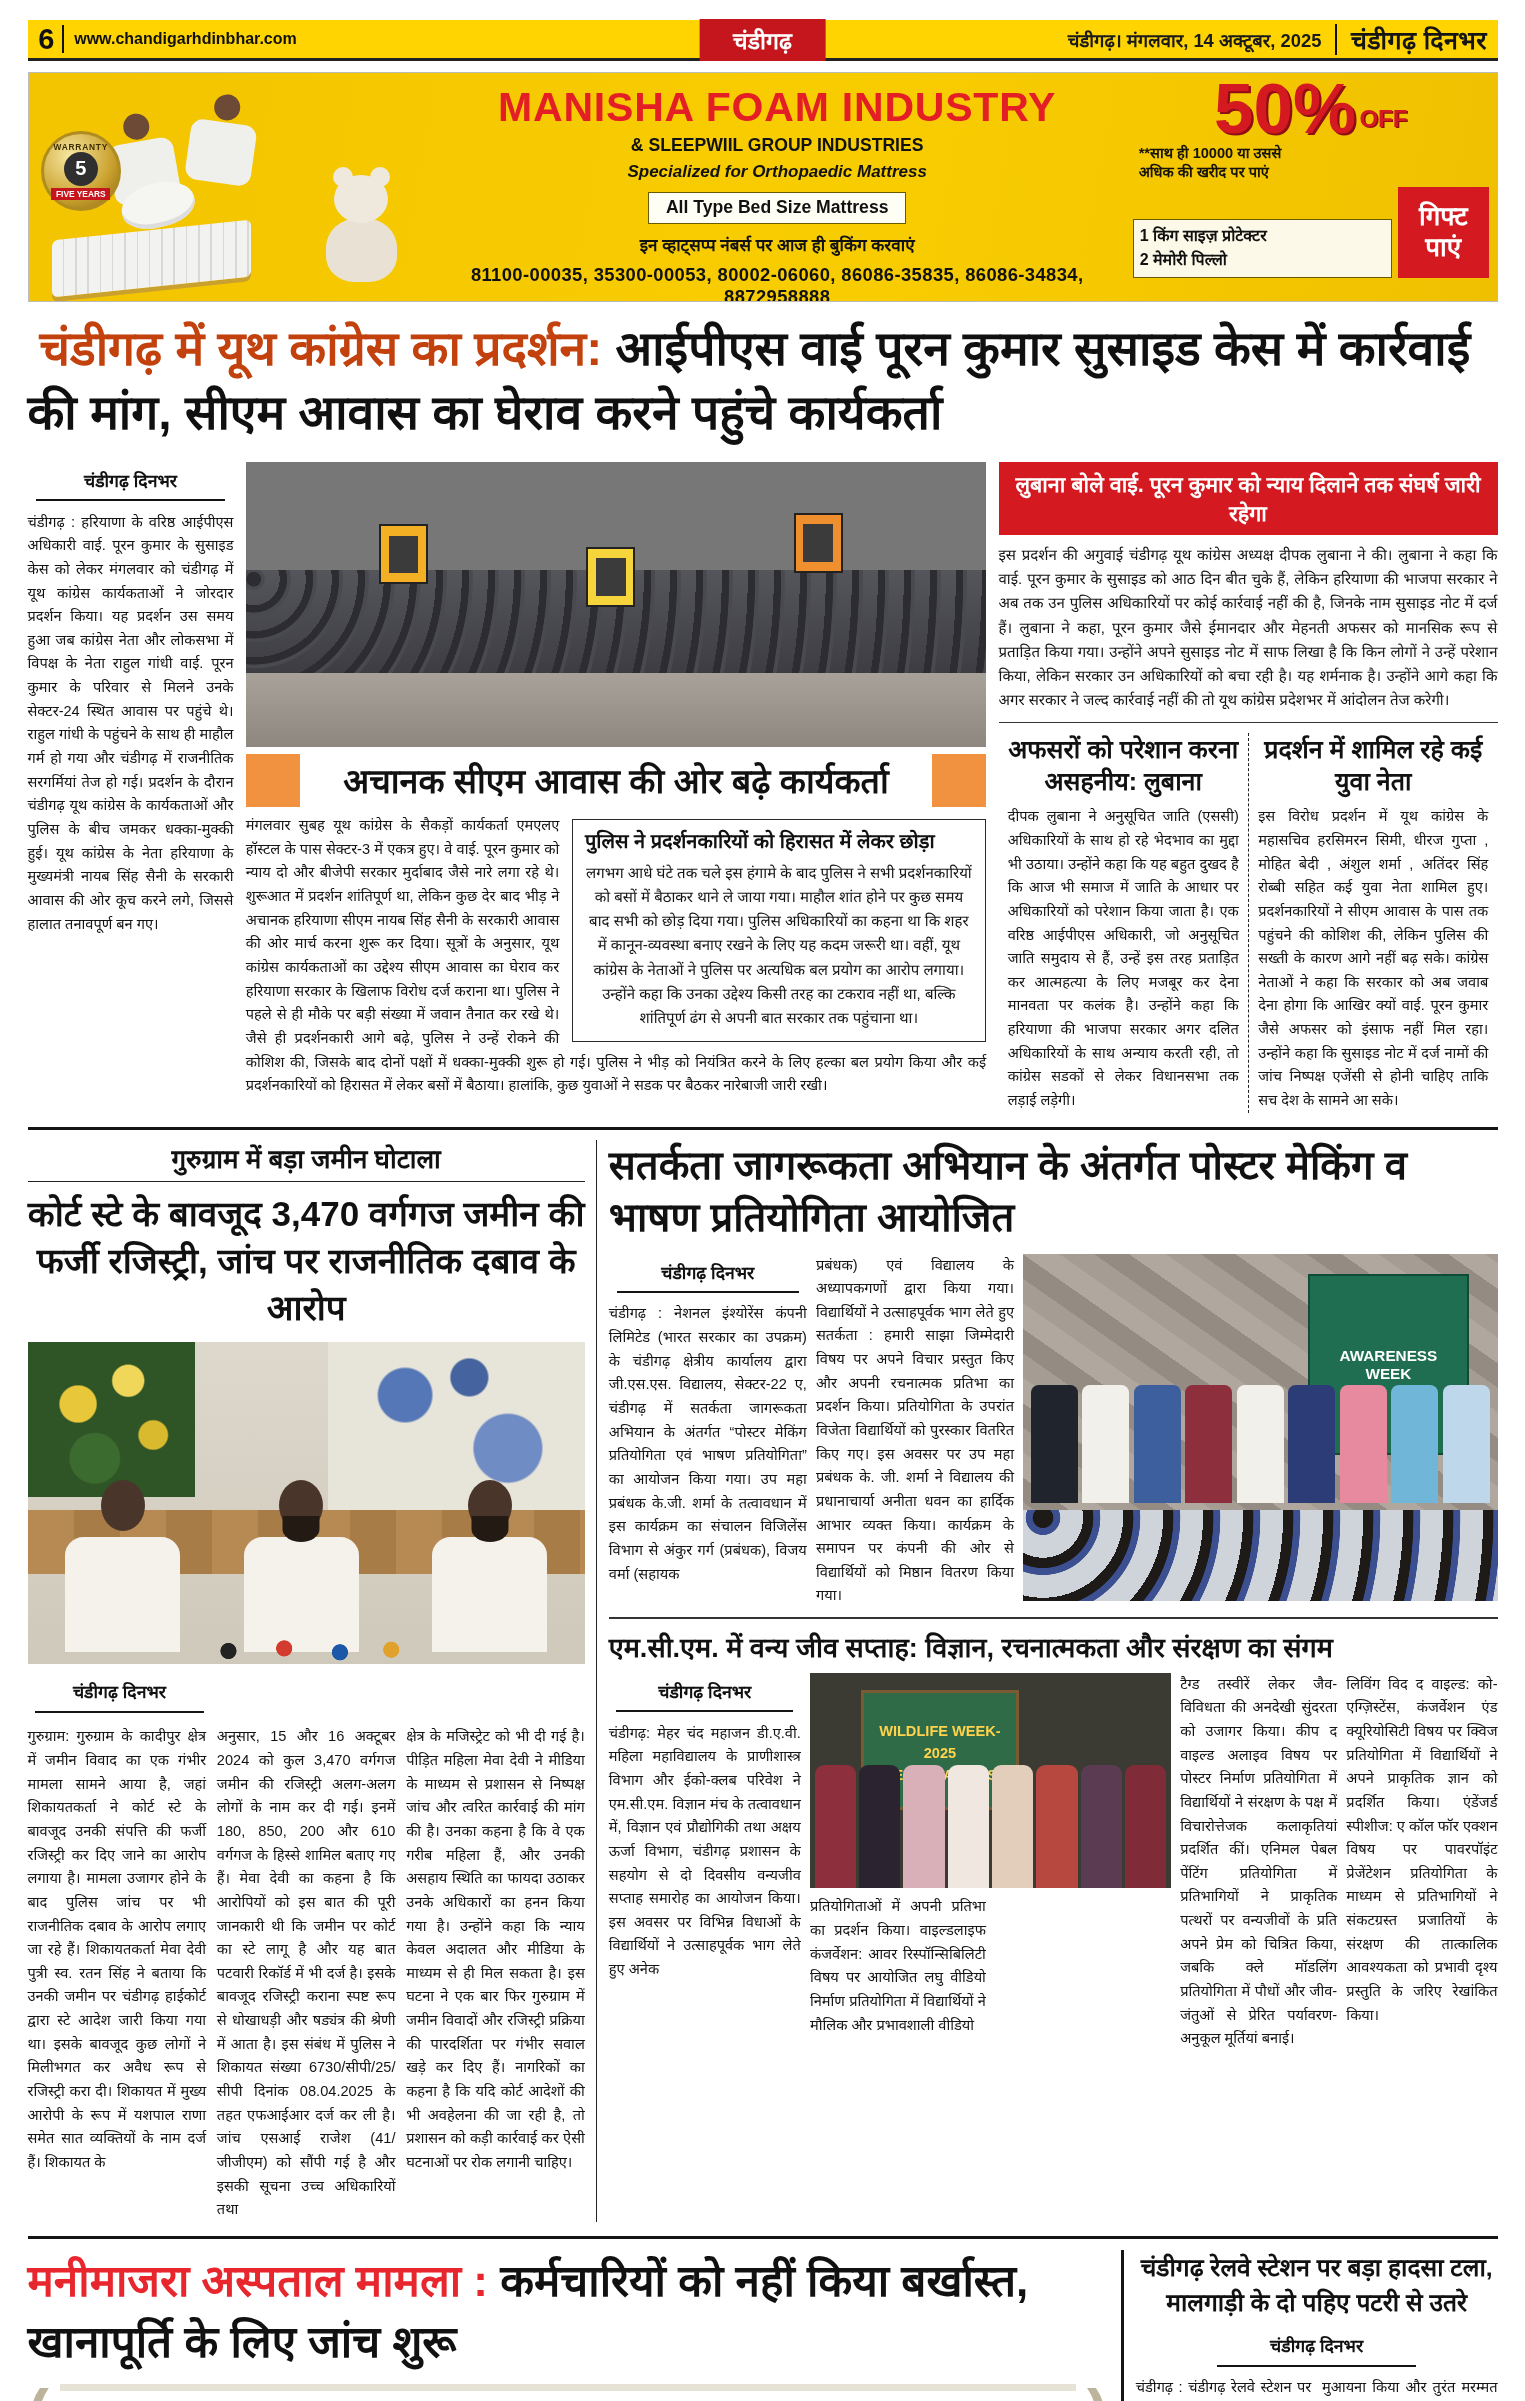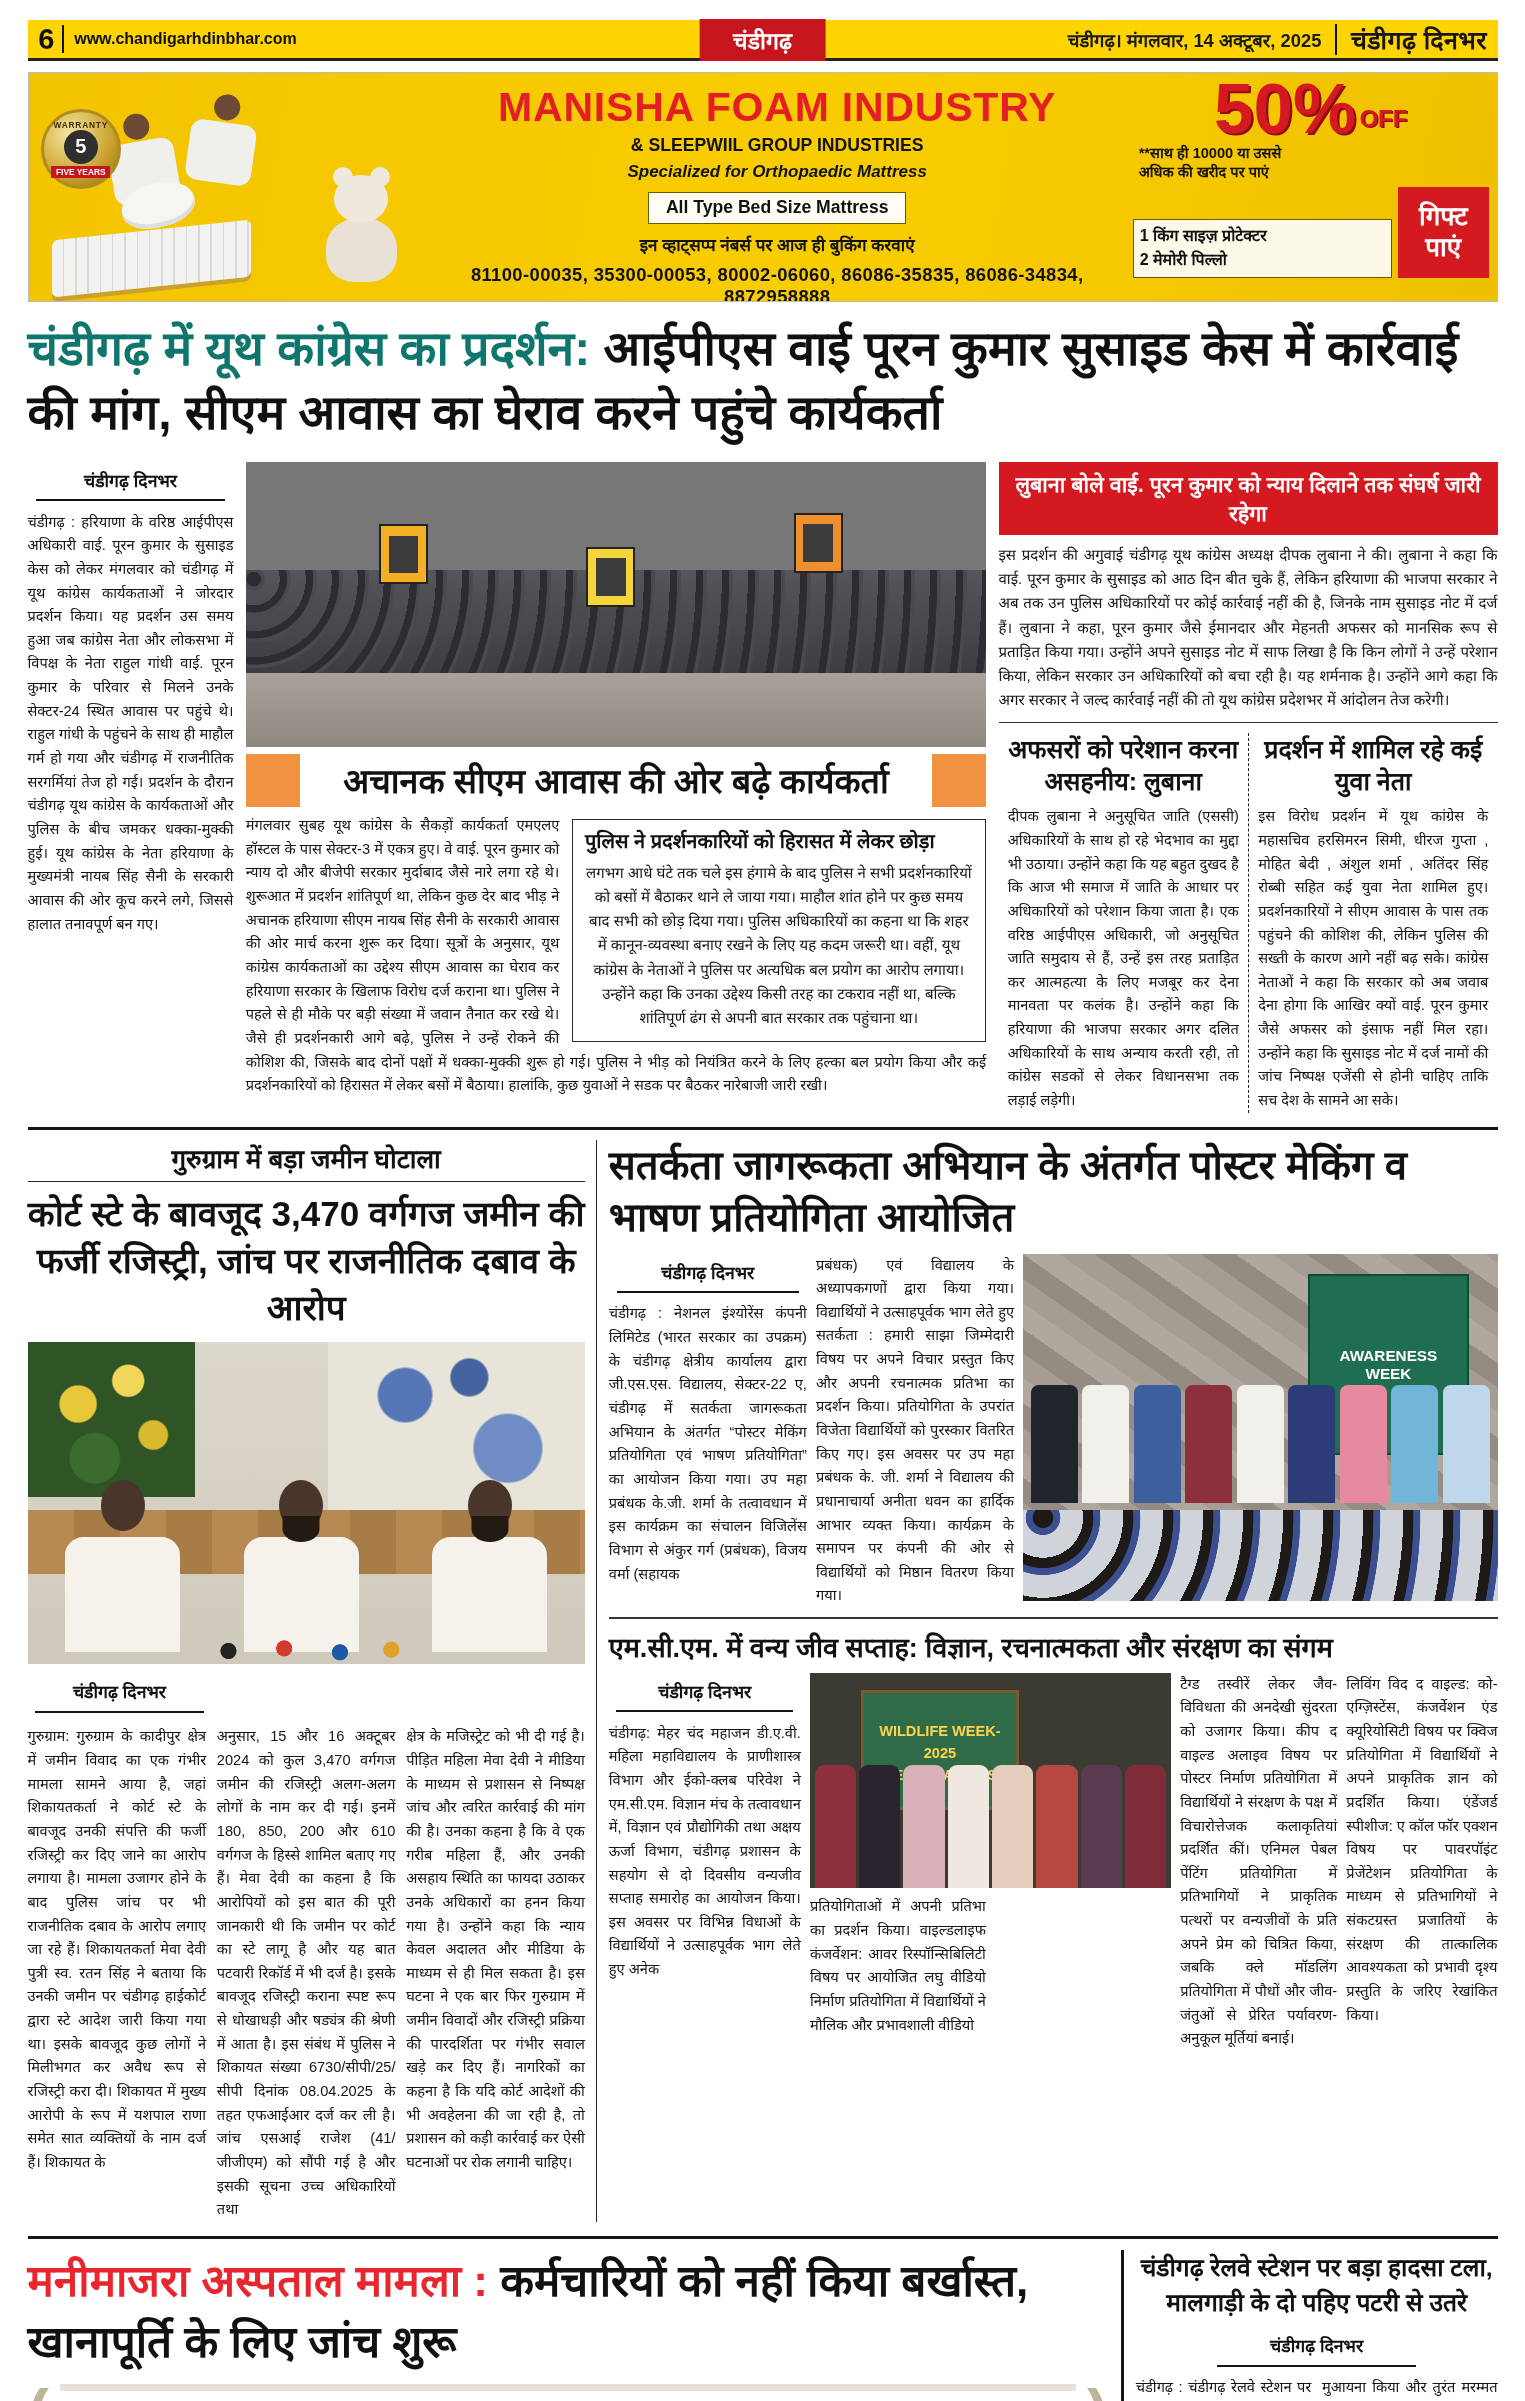--- a/index.html
+++ b/index.html
@@ -20,21 +20,21 @@
     background:#c4161c; color:#fff; font-weight:bold; font-size:23px; padding:0 34px;
     display:flex; align-items:center; }
   .dateline { margin-left:auto; font-size:18.4px; font-weight:bold; color:#1a1a1a; }
   .mast-rule { width:1.5px; height:31px; background:#101010; margin:0 14px; }
   .masthead { font-size: 25px; font-weight:bold; color:#151515; letter-spacing:0.4px; }
 
   
   .ad { margin-top:10.7px; height:230px; border:0.8px solid #bbb; background:
     linear-gradient(100deg,#f3c400 0%, #f8cd00 55%, #f5c800 75%, #efc000 100%); display:flex; overflow:hidden; position:relative;}
   .ad-left { width:27%; position:relative; }
-  .badge { position:absolute; left:12.3px; top:36px; width:80px; height:80px; border-radius:50%;
+  .badge { position:absolute; left:12.3px; top:58px; width:80px; height:80px; border-radius:50%;
     background: radial-gradient(circle at 35% 30%, #f6e7a0, #caa12e 60%, #8a6a14); display:flex; flex-direction:column;
     align-items:center; justify-content:center; border:3.1px solid #b08c20; z-index:3;}
   .badge .b-top{ font-size:8.4px; font-weight:bold; color:#3c2c00; letter-spacing:0.8px;}
   .badge .b-num{ width:34px;height:34px;border-radius:50%;background:#2f2f2f;color:#fff;display:flex;align-items:center;justify-content:center;font-size:20px;font-weight:bold;}
   .badge .b-mid{ background:#c4161c; color:#fff; font-size:8.4px; font-weight:bold; padding:0.8px 4.6px; margin-top:2.3px;}
   .mattress { position:absolute; left:23px; bottom:14px; width:199px; height:57px; background:
      repeating-linear-gradient(90deg,#f2f2f0 0 10.7px,#d8d8d4 10.7px 12.3px); border-radius:6.1px; transform:skewY(-6deg); box-shadow:0 4.6px 0 #caa12e;}
   .pillow { position:absolute; left:92px; bottom:74px; width:74px; height:44px; background:#f5f5f2; border-radius:50% 50% 45% 45%; transform:rotate(-14deg); box-shadow:inset 0 -4.6px 0 #ddd;}
   .person { position:absolute; width:92px; height:115px; }
   .person .head{ width:26px;height:26px;border-radius:50%;background:#6d4a35; margin:0 auto;}
@@ -58,21 +58,21 @@
   .offer-off { font-size:24px; font-weight:bold; color:#d41920; text-shadow:1.5px 1.5px 0 #8f0e13; display:inline; vertical-align:6.1px;}
   .offer-note { font-size:14.6px; font-weight:bold; color:#15130a; margin-top:3.1px; line-height:1.25; text-align:left; padding-left:6.1px;}
   .gift-row { display:flex; margin-top:6.1px; gap:6.1px; align-items:stretch;}
   .gift-box { border:1.5px solid #6b5b00; background:#fdf9e8; flex:1; padding:4.6px 6.1px; text-align:left;margin-top:32px;}
   .gift-box div{ font-size:16px; font-weight:bold; line-height:1.5;}
   .gift-label { background:#d41920; color:#fff; font-weight:bold; font-size:26px; width:91px;
     display:flex; flex-direction:column; align-items:center; justify-content:center; line-height:1.2;}
 
   
   .lead-headline { margin-top:15.3px; font-weight:bold; font-size:48px; line-height:1.33; color:#101010;}
-  .lead-headline .red { color:#0f766e; }
+  .lead-headline .red { color:#c2410c;margin-left:12px; }
 
   
   .byline { font-weight:bold; font-size:17.6px; text-align:center; padding:6.1px 0 7.7px;
     border-bottom:2.3px solid #151515; margin:0 auto 9.2px; width:92%; }
   .bt { font-size:14.6px; line-height:1.62; text-align:justify; color:#131313; }
   .hrule { height:3.1px; background:#151515; margin:14px 0 10.7px; }
   .thinrule { height:1.5px; background:#333; margin:9.2px 0; }
 
   
   .lead-grid { display:grid; grid-template-columns: 206px 1fr 499px; gap:12.3px; margin-top:17px; }

